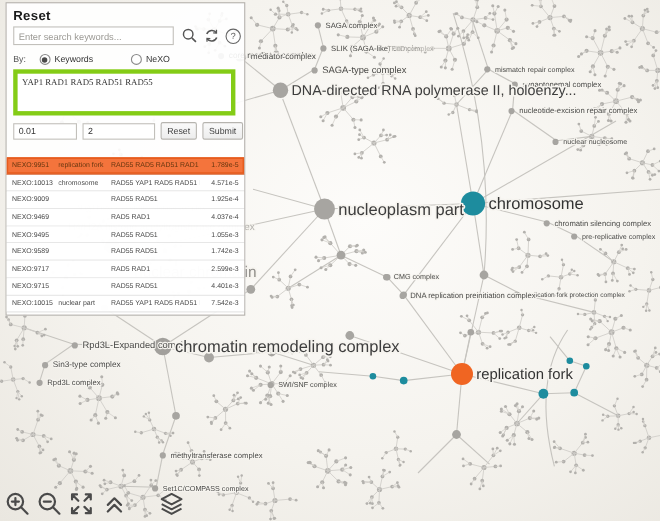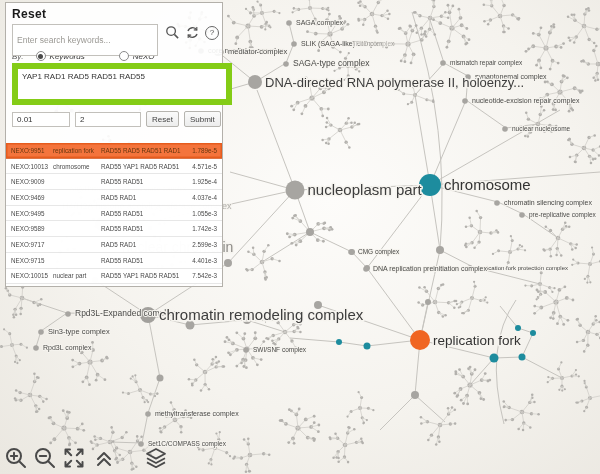--- a/index.html
+++ b/index.html
@@ -12,41 +12,41 @@
   
   .panel{
     position:absolute;left:5px;top:2px;width:218px;height:285px;
     background:rgba(255,255,255,0.9);
     border:1px solid #b3b0aa;
     box-sizing:border-box;z-index:2;
   }
   .panel-title{font-size:12px;font-weight:bold;color:#1a1a1a;padding:4px 0 2px 6px;letter-spacing:.3px;}
   .search-row{position:relative;height:22px;margin:1px 6px 0 6px;}
   .search-input{
-    position:absolute;left:0;top:0;width:146px;height:32px;box-sizing:border-box;
+    position:absolute;left:0;top:0;width:146px;height:17px;box-sizing:border-box;
     border:1px solid #c2c0bb;background:#fff;font-size:8.5px;color:#444;padding:0 4px;
     font-family:"Liberation Sans",sans-serif;outline:none;
   }
   .search-input::placeholder{color:#9b9994;}
   .mini-icon{position:absolute;top:1px;width:15px;height:15px;cursor:pointer;}
   .mini-icon svg{width:15px;height:15px;}
   .help-circle{
     position:absolute;top:2px;width:12px;height:12px;border:1px solid #666;border-radius:50%;
     font-size:8px;color:#555;text-align:center;line-height:12px;cursor:pointer;box-sizing:content-box;
   }
-  .by-row{display:flex;align-items:center;margin:3px 6px 0 6px;font-size:8px;color:#555;height:14px;font-style:italic;}
+  .by-row{display:flex;align-items:flex-start;margin:3px 6px 0 6px;font-size:8px;color:#555;height:14px;}
   .radio{width:8px;height:8px;border:1px solid #8a8a8a;border-radius:50%;background:#fff;
     display:inline-block;margin:0 4px 0 12px;position:relative;cursor:pointer;flex:none;}
   .radio.sel::after{content:"";position:absolute;left:1.5px;top:1.5px;width:5px;height:5px;border-radius:50%;background:#4a4a4a;}
   .radio-label{color:#333;cursor:pointer;}
   .section-title{font-size:10px;color:#555;margin:12px 6px 3px 6px;}
   .query-area{
-    display:block;width:220px;height:42px;margin:0 6px;box-sizing:border-box;resize:none;
-    border:6px solid #84cc16;background:#fff;font-size:8px;color:#333;padding:3px 4px;
-    font-family:Liberation Sans, sans-serif;outline:none;
+    display:block;width:202px;height:42px;margin:0 6px;box-sizing:border-box;resize:none;
+    border:4px solid #84cc16;background:#fff;font-size:8px;color:#333;padding:3px 4px;
+    font-family:Liberation Serif, serif;outline:none;
   }
   .param-row{display:flex;align-items:center;margin:6px 6px 0 6px;gap:5px;}
   .param-input{width:58px;height:15px;box-sizing:border-box;border:1px solid #c2c0bb;background:#fff;
     font-size:8px;color:#333;padding:0 4px;font-family:"Liberation Sans",sans-serif;outline:none;}
   .param-input.second{width:66px;}
   .small-btn{height:16px;box-sizing:border-box;border:1px solid #b6b4af;background:linear-gradient(#fafafa,#ededed);
     font-size:8px;color:#444;padding:0 5px;font-family:"Liberation Sans",sans-serif;cursor:pointer;border-radius:2px;}
   
   .results{position:absolute;left:0;top:140px;width:216px;}
   .result-row{

